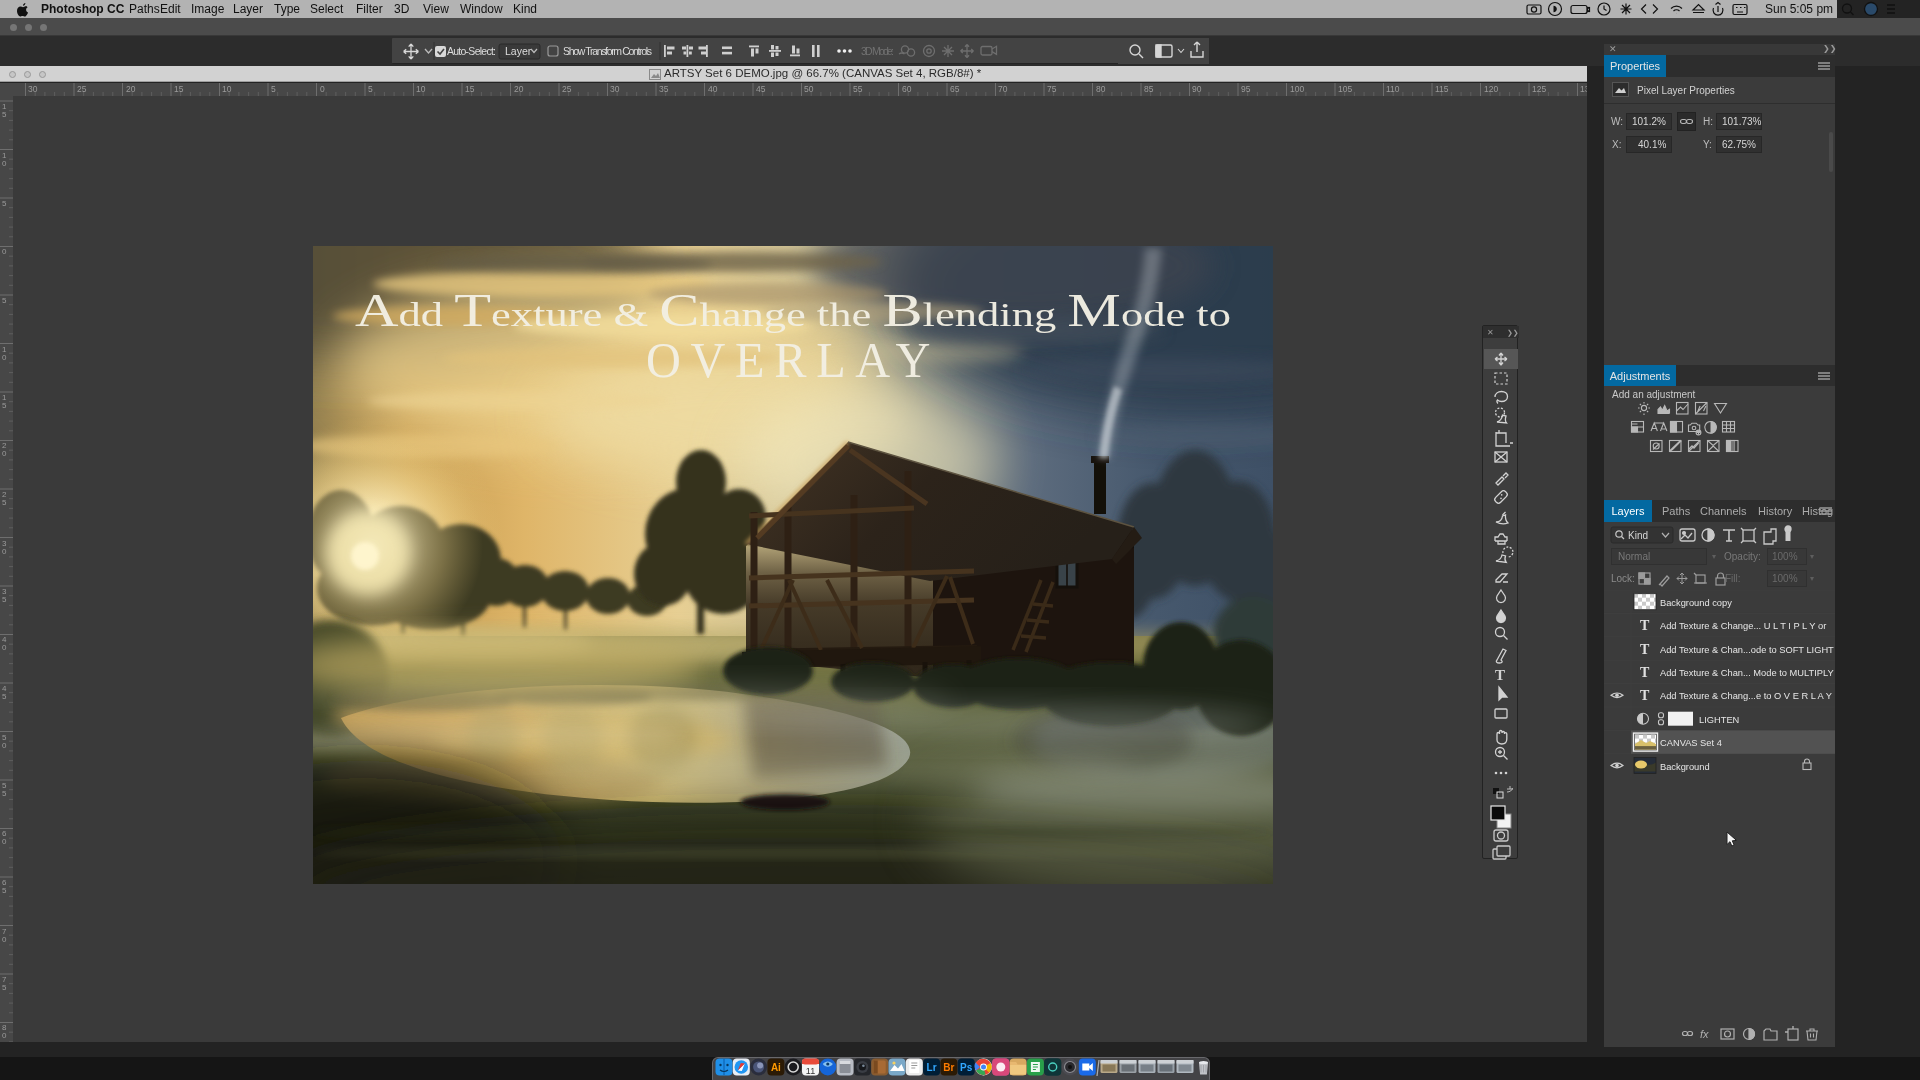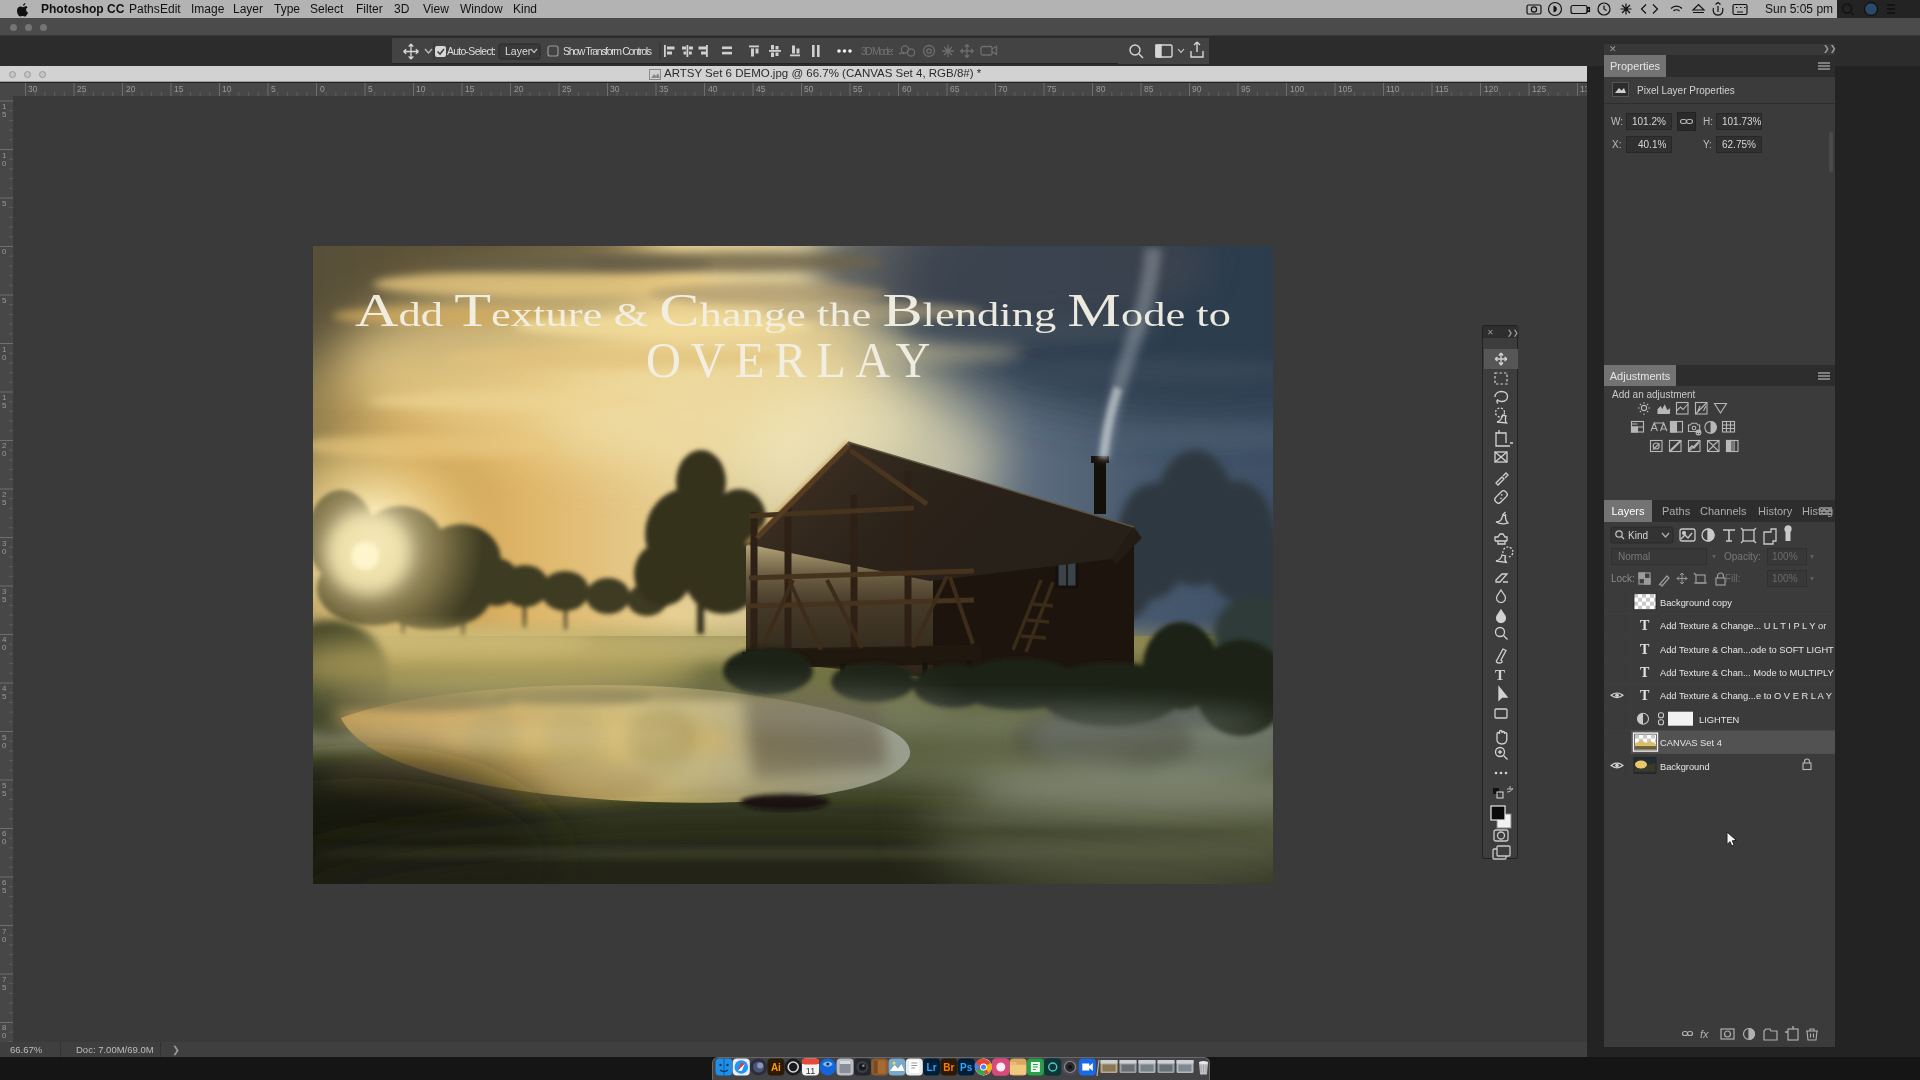--- a/index.html
+++ b/index.html
@@ -17,21 +17,21 @@
 #optbar{position:absolute;left:392px;top:2px;width:817px;height:26px;background:#434343;border-bottom:1px solid #242424;border-radius:1px}
 #optright{position:absolute;left:1118px;top:2px;width:91px;height:26px;background:#434343}
 
 #doctitle{left:0;top:66px;width:1587px;height:16px;background:#d2d2d2;border-bottom:1px solid #9e9e9e}
 #doctitle .t{position:absolute;width:100%;text-align:center;top:1px;font-size:11.5px;color:#2b2b2b}
 #canvas{left:13px;top:96px;width:1574px;height:946px;background:#3a3a3a}
 #statusbar{left:0;top:1042px;width:1587px;height:15px;background:#3f3f3f;color:#bdbdbd;font-size:9.5px}
 
 #rightcol{left:1604px;top:44px;width:231px;height:1003px;background:#323232}
 .ptabbar{position:absolute;left:0;width:231px;background:#2d2d2d}
-.ptab{position:absolute;top:0;height:100%;background:#737373;color:#e4e4e4;font-size:11px;padding-top:5px;text-align:center}
+.ptab{position:absolute;top:0;height:100%;background:#0369a1;color:#e4e4e4;font-size:11px;padding-top:5px;text-align:center}
 .ptabtxt{position:absolute;color:#ababab;font-size:11px}
 .pcontent{position:absolute;left:0;width:231px;background:#3b3b3b}
 
 #desktop{left:0;top:1057px;width:1920px;height:23px;background:#151515}
 #dock{left:712px;top:1057px;width:498px;height:28px;background:rgba(125,125,130,.45);border:1px solid rgba(190,190,195,.3);border-radius:6px}
 
 #toolbar{left:1482px;top:325px;width:36px;height:534px;background:#3d3d3d;border:1px solid #222;border-radius:2px}
 </style></head>
 <body>
 <div id="stage">
@@ -818,27 +818,20 @@
     <g fill="none" stroke="#c9c9c9" stroke-width="1.3">
           <rect x="11" y="504" width="14" height="11" rx="2"></rect>
           <circle cx="18" cy="509.5" r="3.5"></circle>
         </g>
     <g fill="none" stroke="#c9c9c9" stroke-width="1.3">
           <rect x="10" y="523" width="13" height="10" rx="1"></rect>
           <rect x="14" y="520" width="13" height="10" rx="1" fill="#3d3d3d"></rect>
         </g>
     </svg>
   </div>
-  <div class="abs" id="statusbar">
-    <div class="abs" style="left:10px;top:2px">66.67%</div>
-    <div class="abs" style="left:76px;top:2px">Doc: 7.00M/69.0M</div>
-    <div class="abs" style="left:172px;top:2px;color:#999">❯</div>
-    <div class="abs" style="left:60px;top:0;width:1px;height:15px;background:#333"></div>
-    <div class="abs" style="left:160px;top:0;width:1px;height:15px;background:#333"></div>
-  </div>
   <div class="abs" id="rightcol">
 
     <div class="abs" style="left:0;top:0;width:231px;height:11px;background:#383838">
       <div class="abs" style="left:5px;top:0px;color:#9a9a9a;font-size:9px">✕</div>
       <div class="abs" style="left:219px;top:0px;color:#9a9a9a;font-size:8px">❯❯</div>
     </div>
 
     <div class="ptabbar" style="top:11px;height:22px">
       <div class="ptab" style="left:0;width:62px">Properties</div>
       <svg class="abs" style="left:214px;top:7px" width="12" height="9">

